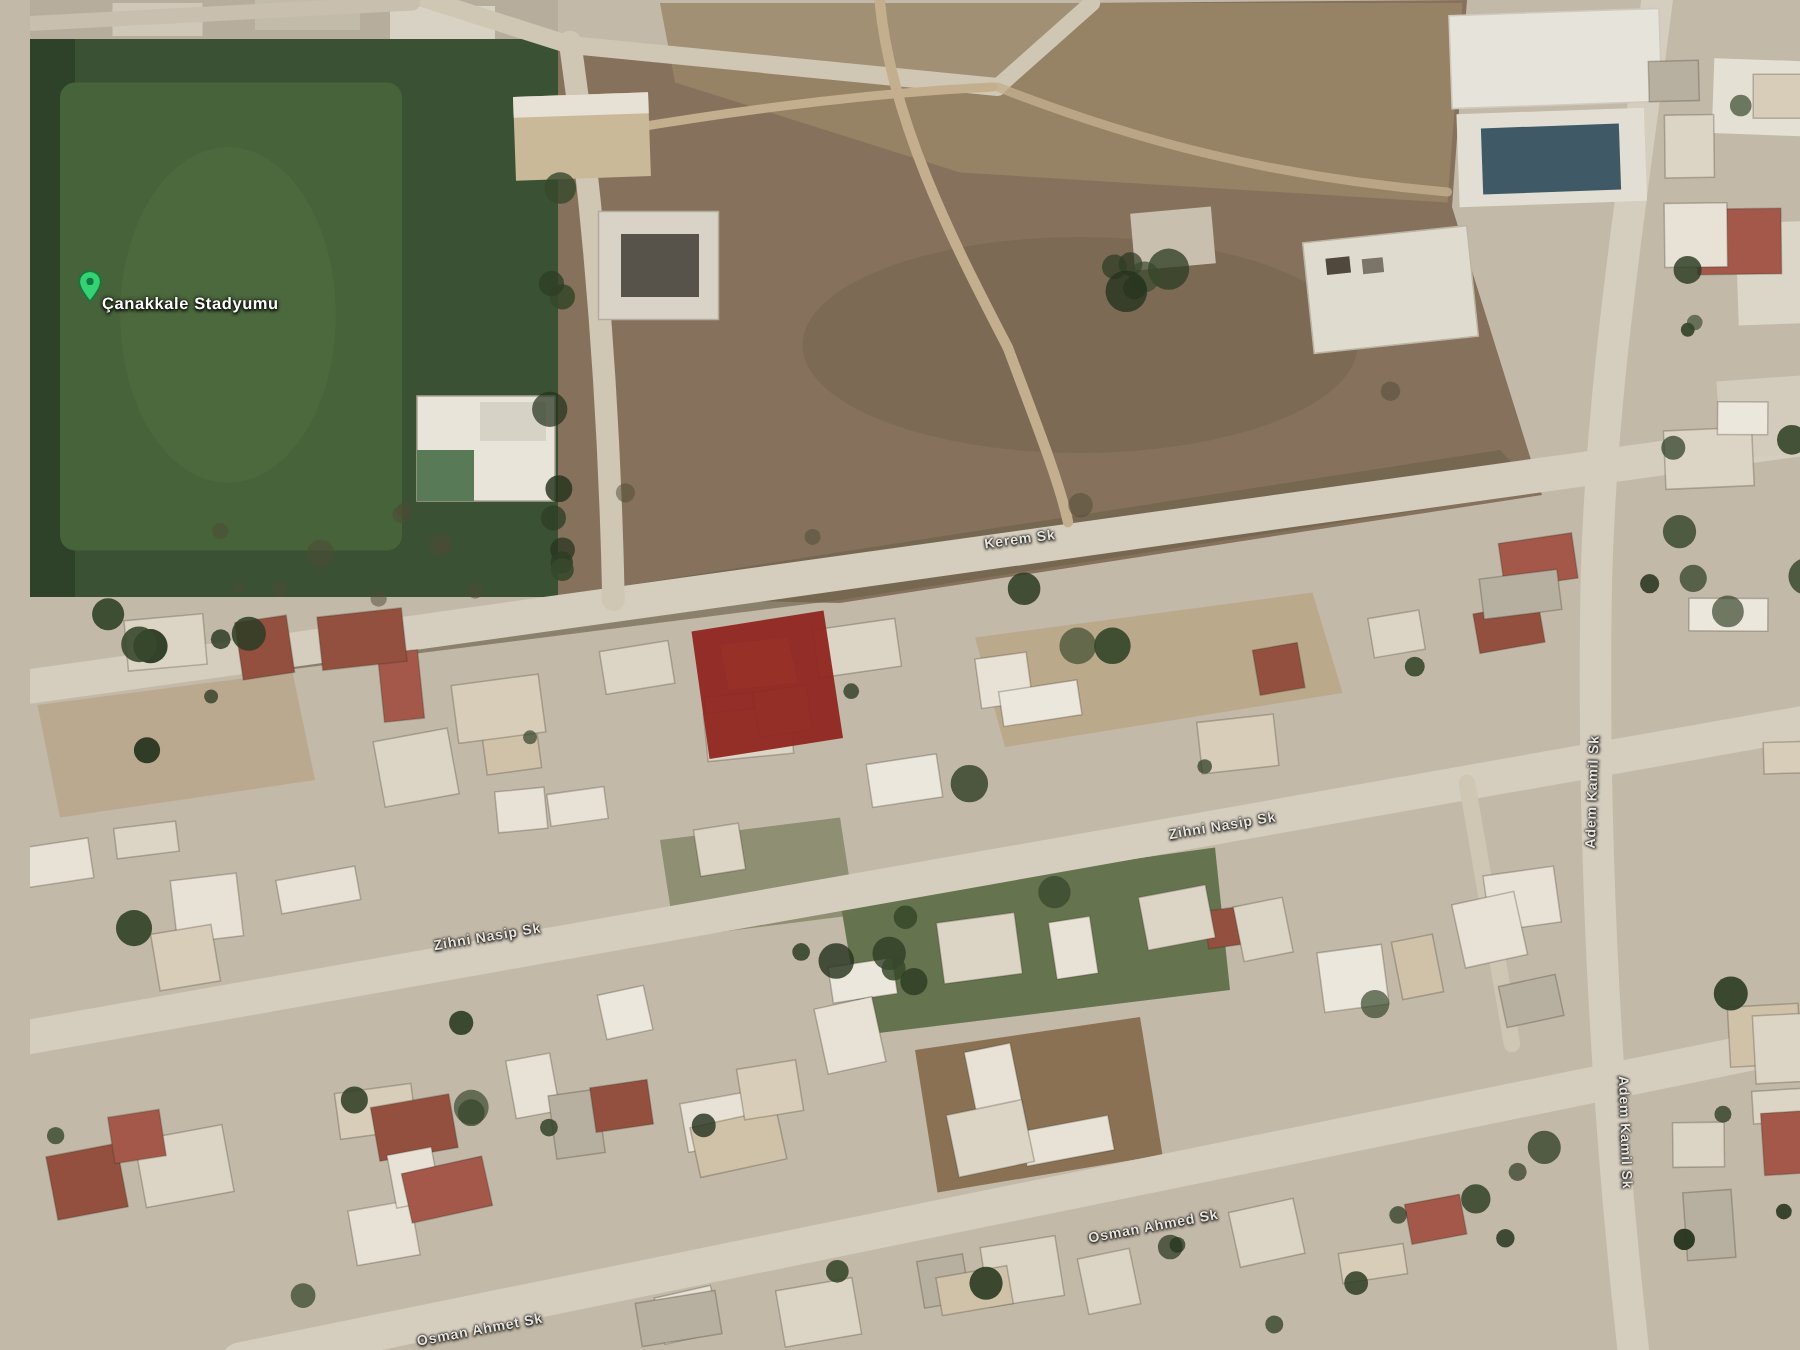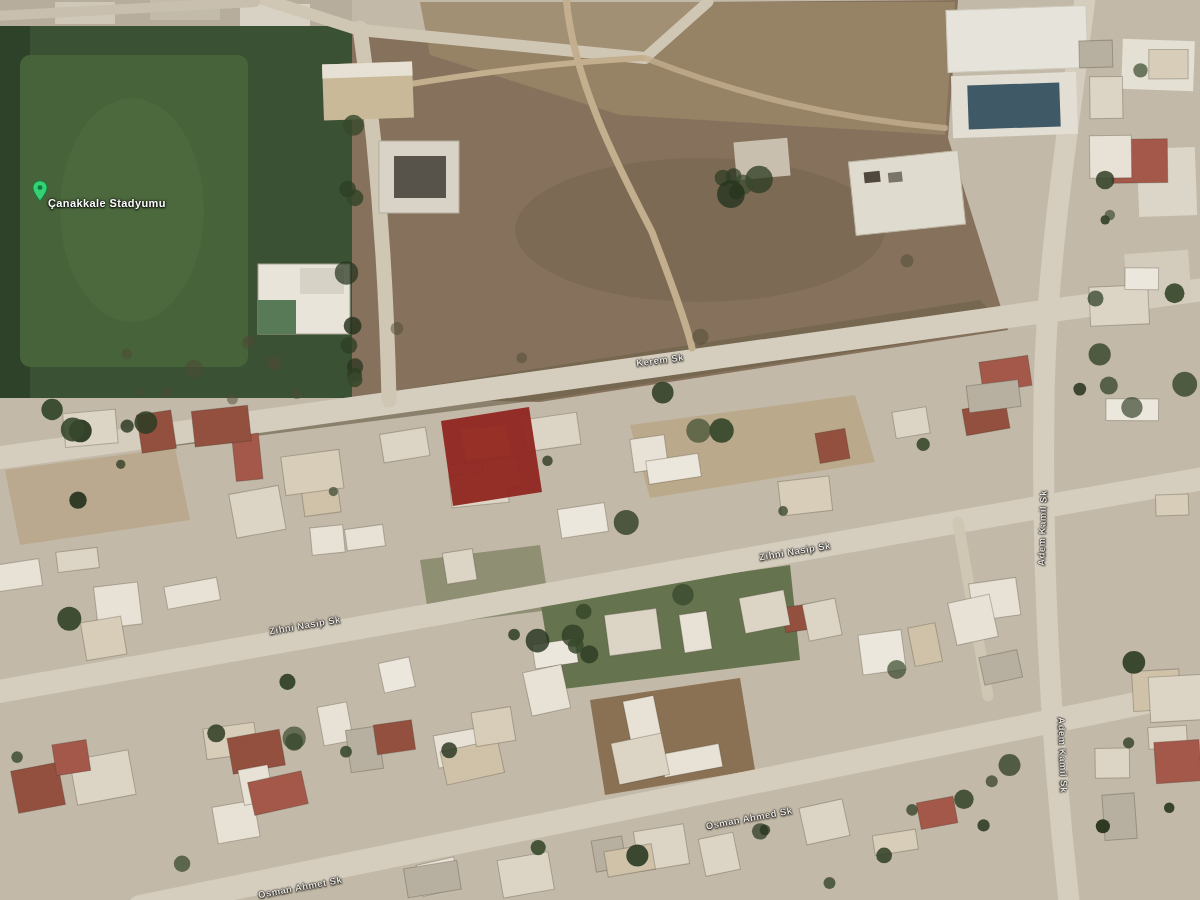--- a/index.html
+++ b/index.html
@@ -1,16 +1,16 @@
 <!DOCTYPE html>
 <html><head>
 <meta charset="utf-8">
 <style>
   html,body{margin:0;padding:0;width:1200px;height:900px;overflow:hidden;background:#c3b9a8;}
-  #map{position:relative;width:1145px;height:900px;font-family:"Liberation Sans",sans-serif;}
+  #map{position:relative;width:1145px;height:900px;font-family:"Liberation Sans",sans-serif;margin-left:20px;}
   #terrain{position:absolute;left:0;top:0;}
   #labels{position:absolute;left:0;top:0;width:100%;height:100%;z-index:5;}
   .street-label{
     position:absolute;
     transform:translate(-50%,-50%) rotate(var(--r,0deg));
     color:#e8e5de;
     font:600 9.5px "Liberation Sans",sans-serif;
     letter-spacing:.5px;
     white-space:nowrap;
     text-shadow:0 0 2px rgba(0,0,0,.95),0 1px 2px rgba(0,0,0,.85),0 0 1px #000;

